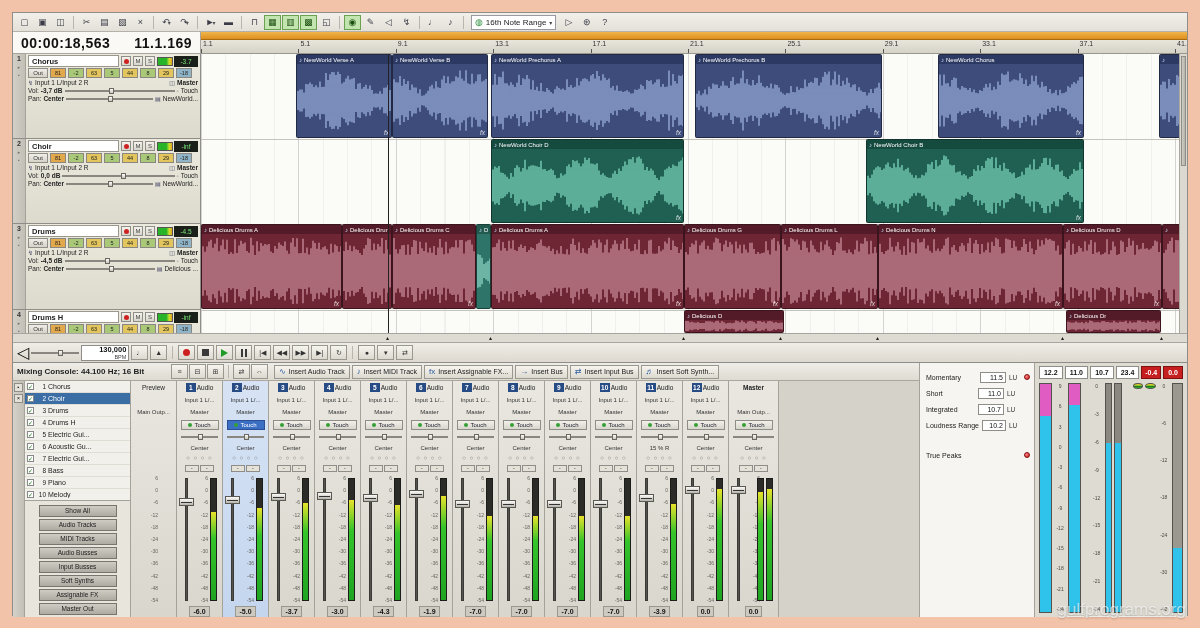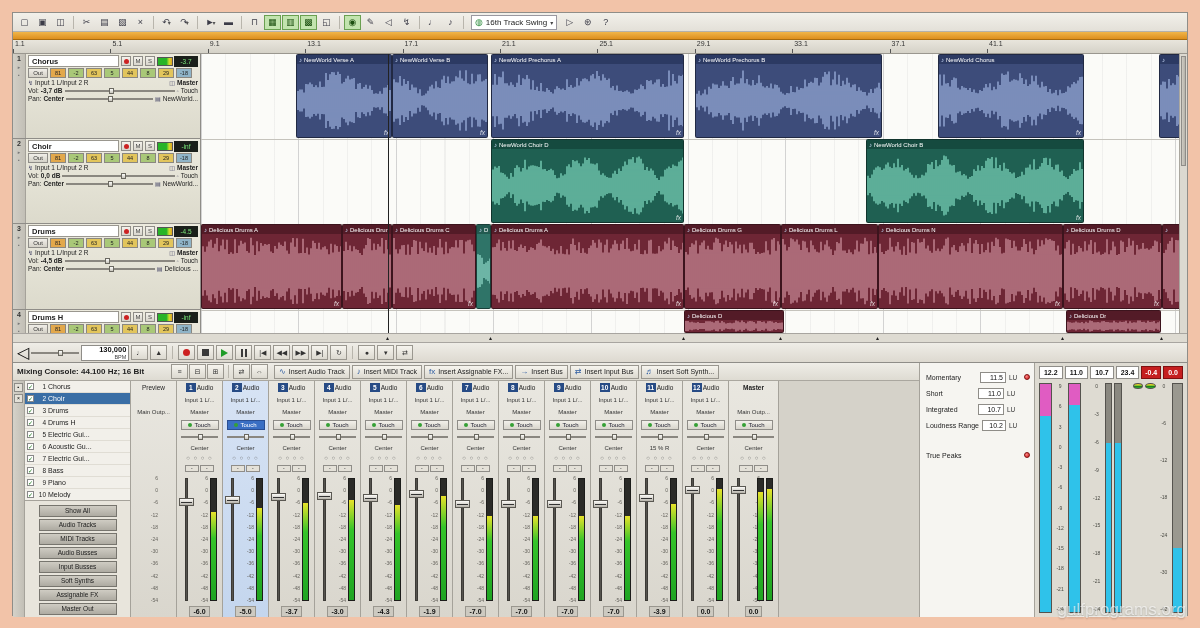--- a/index.html
+++ b/index.html
@@ -213,29 +213,33 @@
         <button class="tbtn active">◉</button>
         <button class="tbtn">✎</button>
         <button class="tbtn">◁</button>
         <button class="tbtn">↯</button>
         <span class="tsep"></span>
         <button class="tbtn">♩</button>
         <button class="tbtn">♪</button>
         <span class="tsep"></span>
         <span class="combo">
           <span class="cicon">◍</span>
-          <span class="clabel">16th Track Swing</span>
+          <span class="clabel">16th Note Range</span>
           <span class="ccaret">▾</span>
         </span>
         <button class="tbtn">▷</button>
         <button class="tbtn">⊛</button>
         <button class="tbtn">?</button>
       </div>
 
     <div class="header-row">
+      <div class="time-panel">
+        <span>00:00:18,563</span>
+        <span>11.1.169</span>
+      </div>
       <div class="ruler-col">
         <div class="loopbar"></div>
         <div id="ruler" class="ruler">
             <span class="rtickline" style="left: 0px;"></span>
             <span class="rtick" style="left: 2px;">1.1</span>
             <span class="rtickline" style="left: 97.4px;"></span>
             <span class="rtick" style="left: 99.4px;">5.1</span>
             <span class="rtickline" style="left: 194.8px;"></span>
             <span class="rtick" style="left: 196.8px;">9.1</span>
             <span class="rtickline" style="left: 292.2px;"></span>

